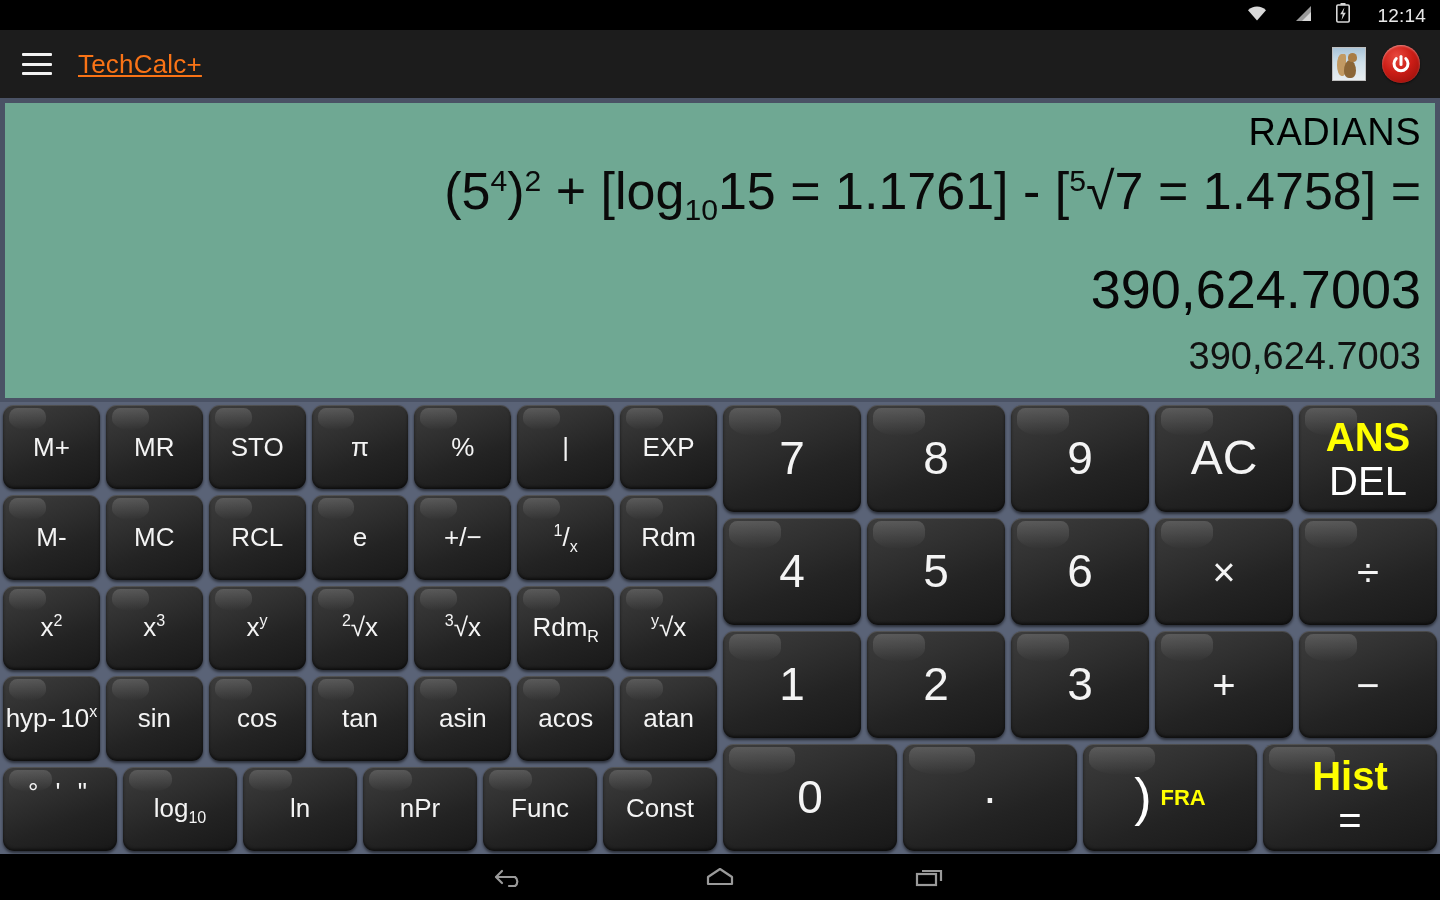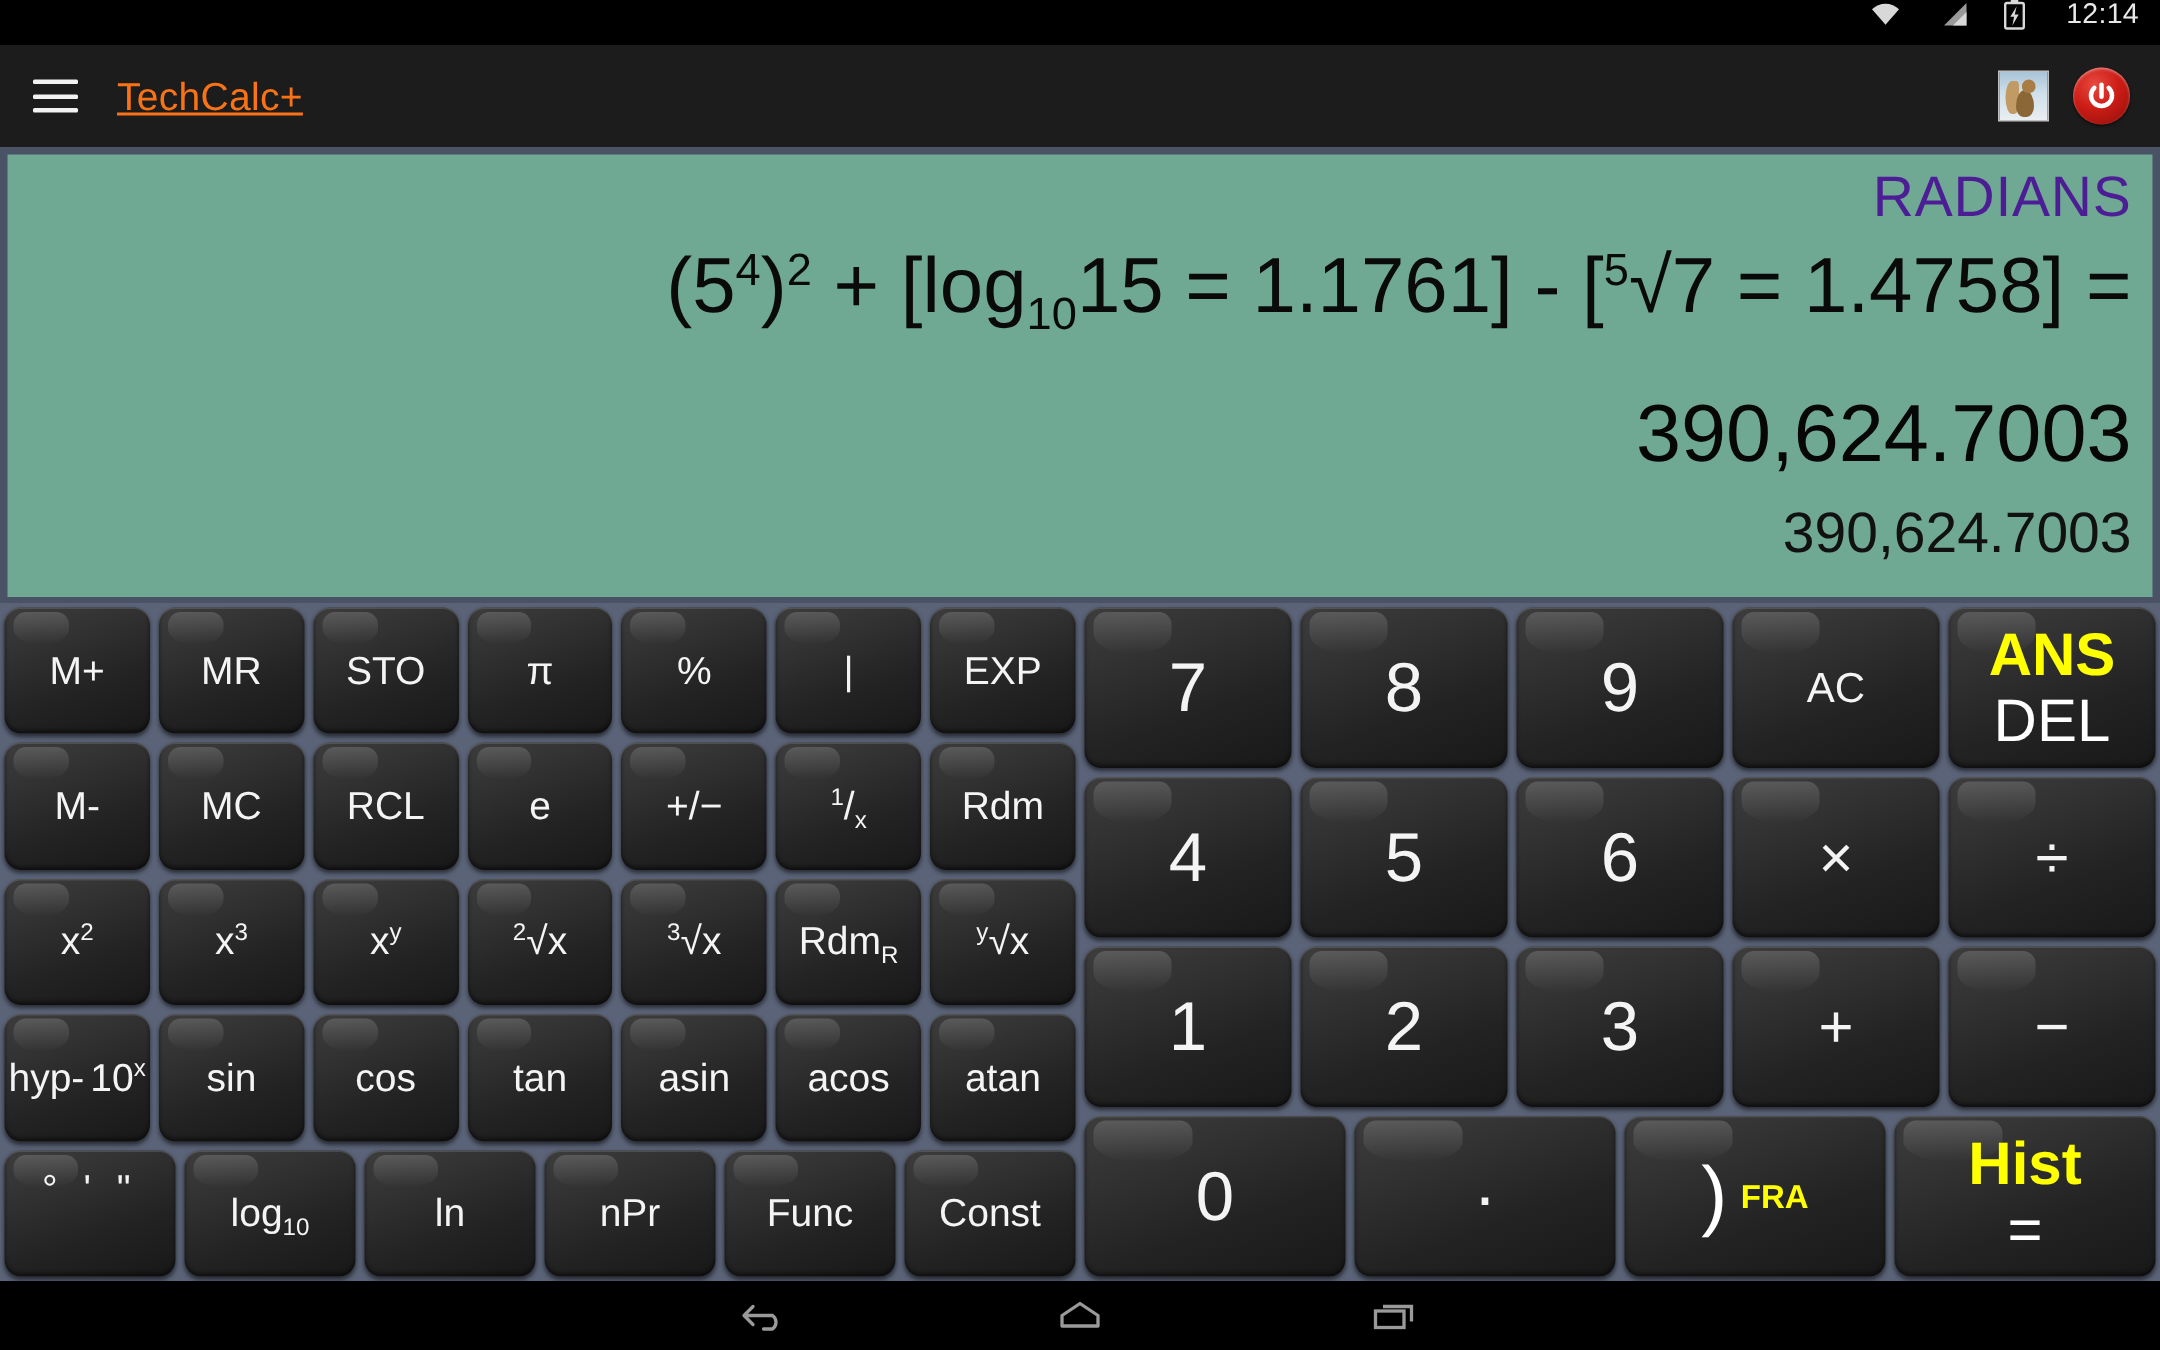--- a/index.html
+++ b/index.html
@@ -8,21 +8,21 @@
     background: #000;
     font-family: "Liberation Sans", sans-serif;
     overflow: hidden;
   }
 
   #app { position: relative; width: 1440px; height: 900px; background: #000; }
 
   
   .statusbar {
     position: absolute; left: 0; top: 0; width: 1440px; height: 30px;
-    background: #000; display: flex; align-items: flex-start;
+    background: #000; display: flex; align-items: center;
     justify-content: flex-end; padding-right: 14px; gap: 24px;
   }
   .sb-icon { display: block; }
   .sb-time {
     color: #e8e8e8; font-size: 19px; line-height: 19px;
     font-family: "Liberation Sans", sans-serif; letter-spacing: .2px;
     margin-left: 3px;
   }
 
   
@@ -71,21 +71,21 @@
   .display-wrap {
     position: absolute; left: 0; top: 98px; width: 1440px; height: 304px;
     background: #4a5265; padding: 5px 5px 4px 5px;
   }
   .display {
     width: 100%; height: 100%; background: #6fa893;
     position: relative; overflow: hidden;
   }
   .drg-label {
     position: absolute; right: 14px; top: 8px;
-    font-size: 38px; color: #4c1d95; letter-spacing: .5px;
+    font-size: 38px; color: #000000; letter-spacing: .5px;
   }
   .expr {
     position: absolute; right: 14px; top: 60px;
     font-size: 52px; color: #0a0a0a; white-space: nowrap;
     line-height: 1.1;
   }
   .expr sup { font-size: 0.58em; vertical-align: super; line-height: 0; }
   .expr sub { font-size: 0.58em; vertical-align: sub; line-height: 0; }
   .result-main {
     position: absolute; right: 14px; top: 155px;
@@ -129,21 +129,21 @@
   .pad-left .key .lab { font-size: 26px; }
   .pad-left .key sup { font-size: .62em; vertical-align: super; line-height: 0; }
   .pad-left .key sub { font-size: .62em; vertical-align: sub; line-height: 0; }
 
   .lab-stack { display: flex; flex-direction: row; gap: 4px; align-items: center; }
   .lab-dms { font-size: 15px; letter-spacing: 5px; position: relative; top: -16px; }
 
   
   .pad-right .key .lab { font-size: 46px; }
   .pad-right .key.op .lab { font-size: 40px; }
-  .pad-right .key.small .lab { font-size: 28px; text-align: center; }
+  .pad-right .key.small .lab { font-size: 48px; text-align: center; }
 
   .dual { display: flex; flex-direction: column; align-items: center; gap: 2px; }
   .dual .top { color: #ffff00; font-size: 40px; font-weight: 700; }
   .dual .bot { color: #ffffff; font-size: 40px; }
 
   .inline-dual { display: flex; align-items: center; gap: 9px; }
   .inline-dual .tag { color: #ffff00; font-size: 22px; font-weight: 700; }
   .inline-dual .par { color: #fff; font-size: 52px; line-height: .9; }
 
   

